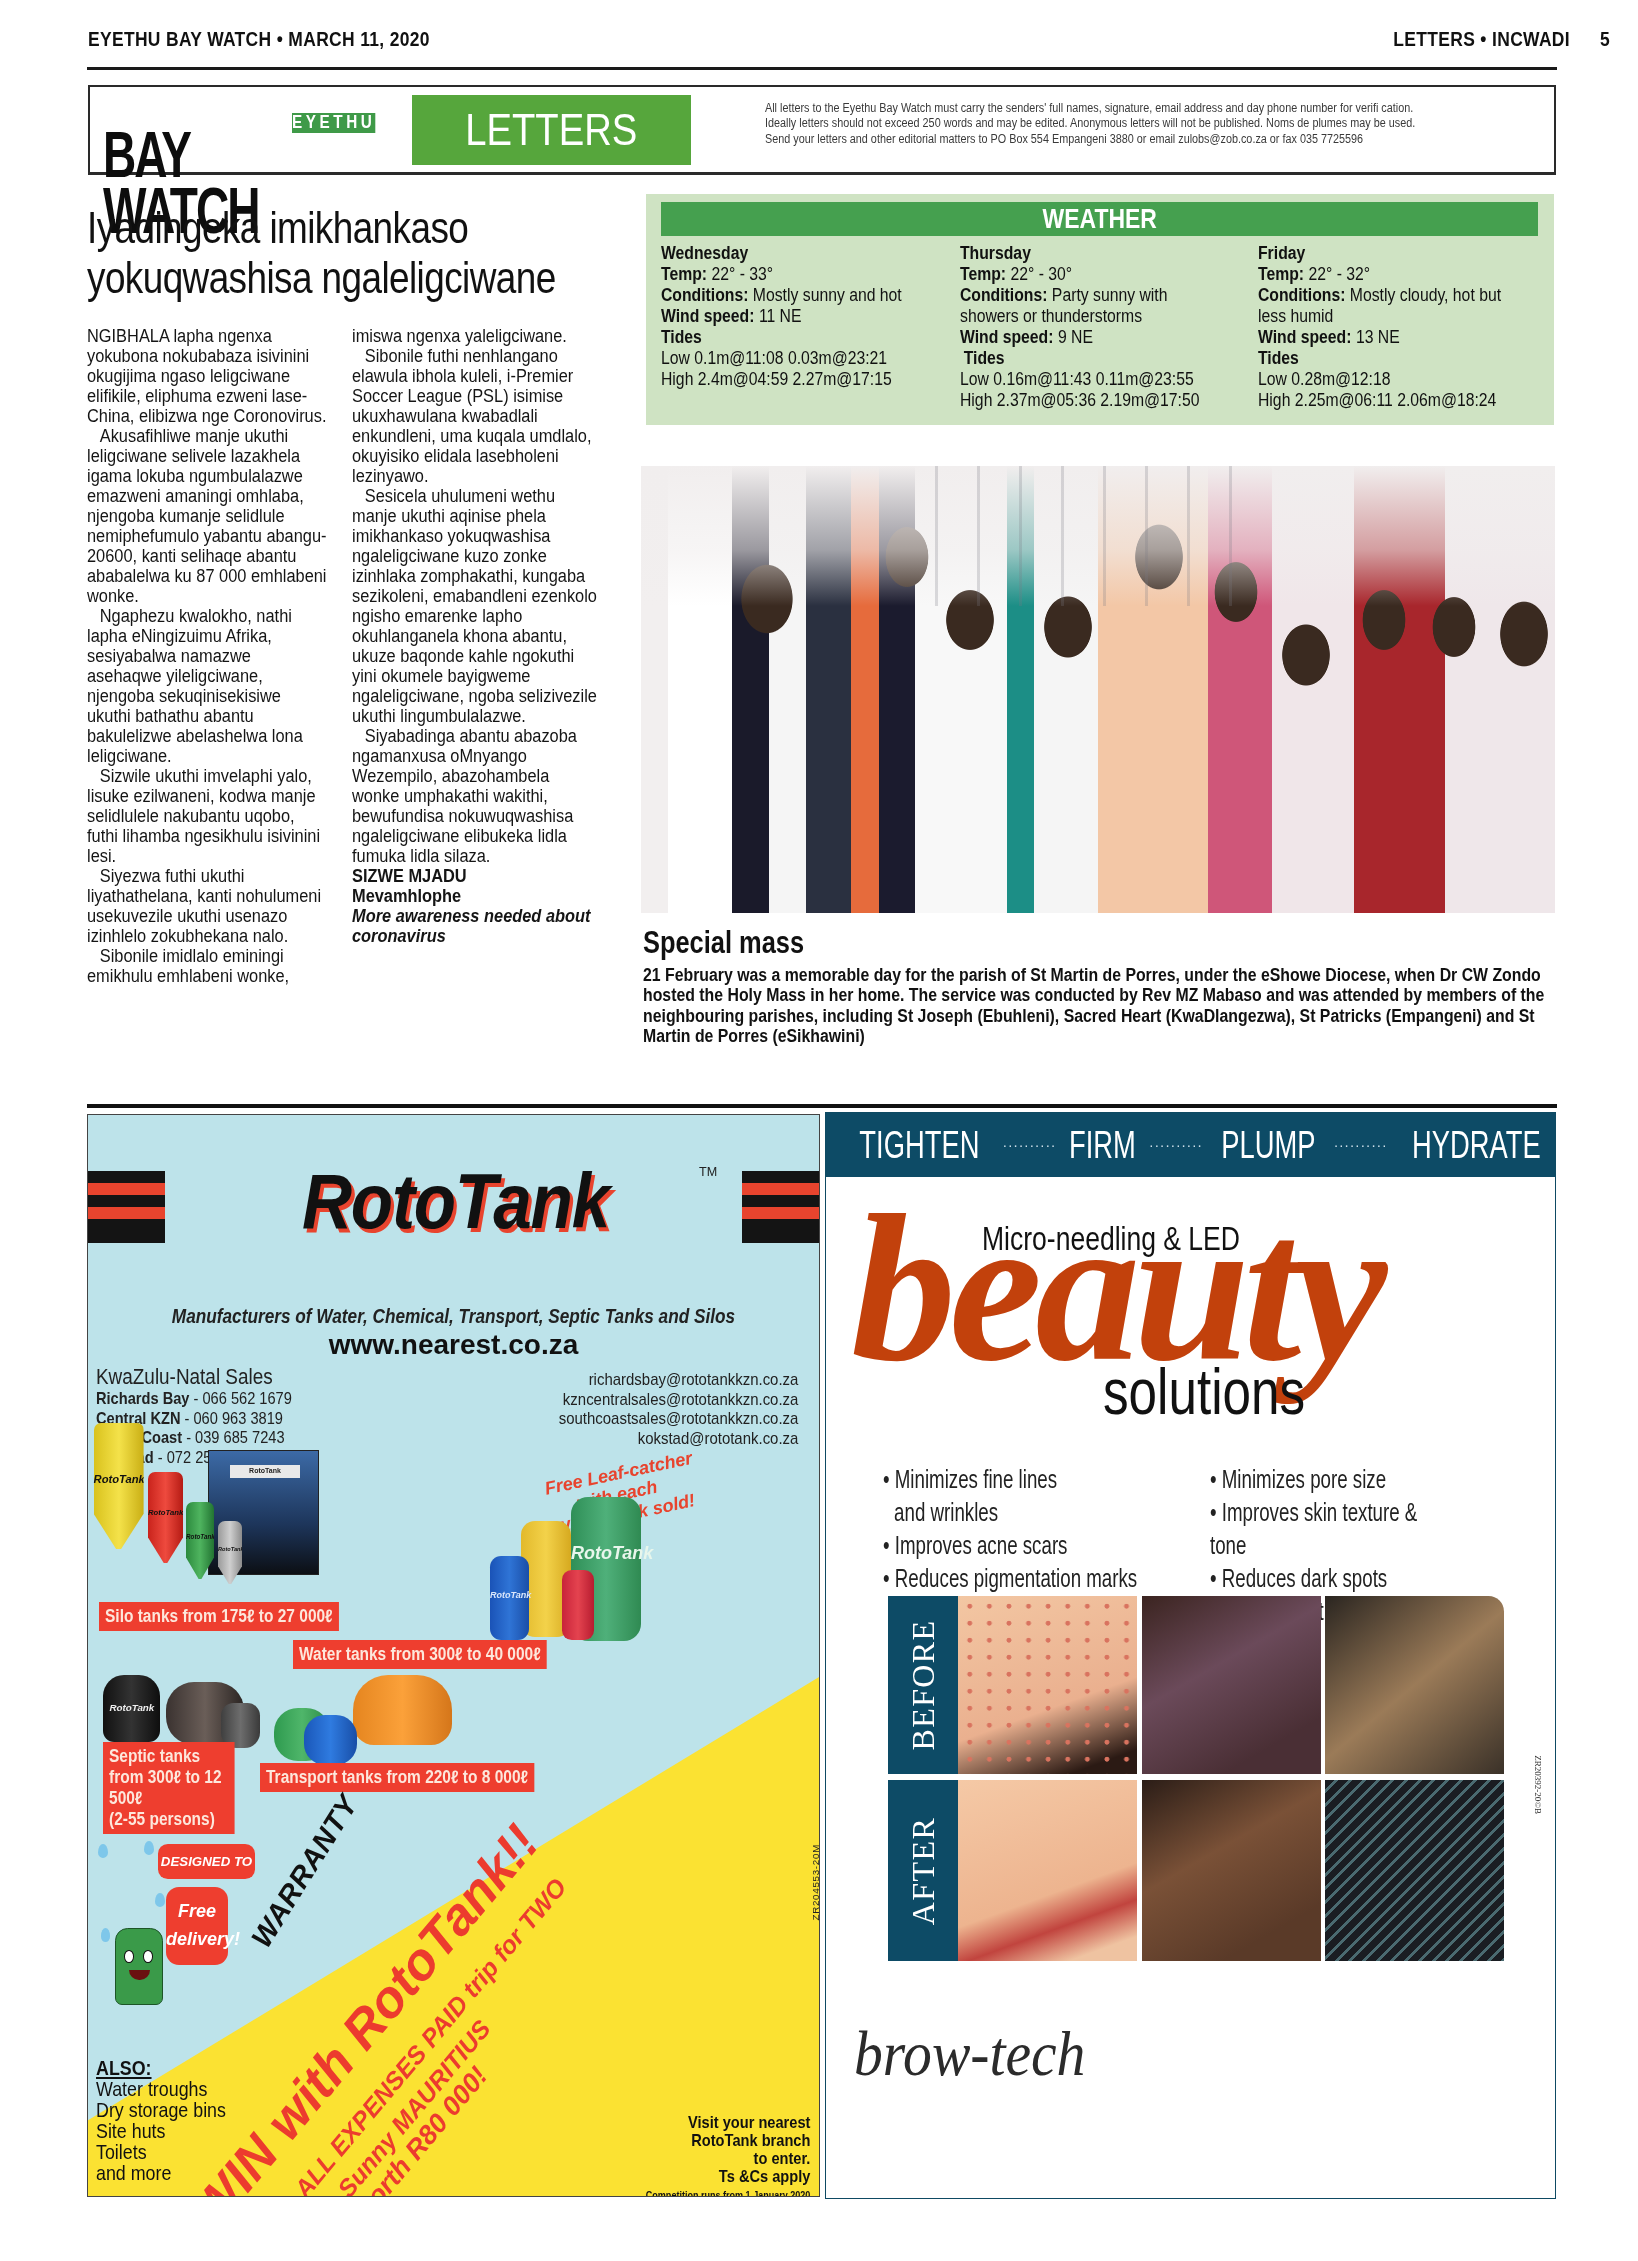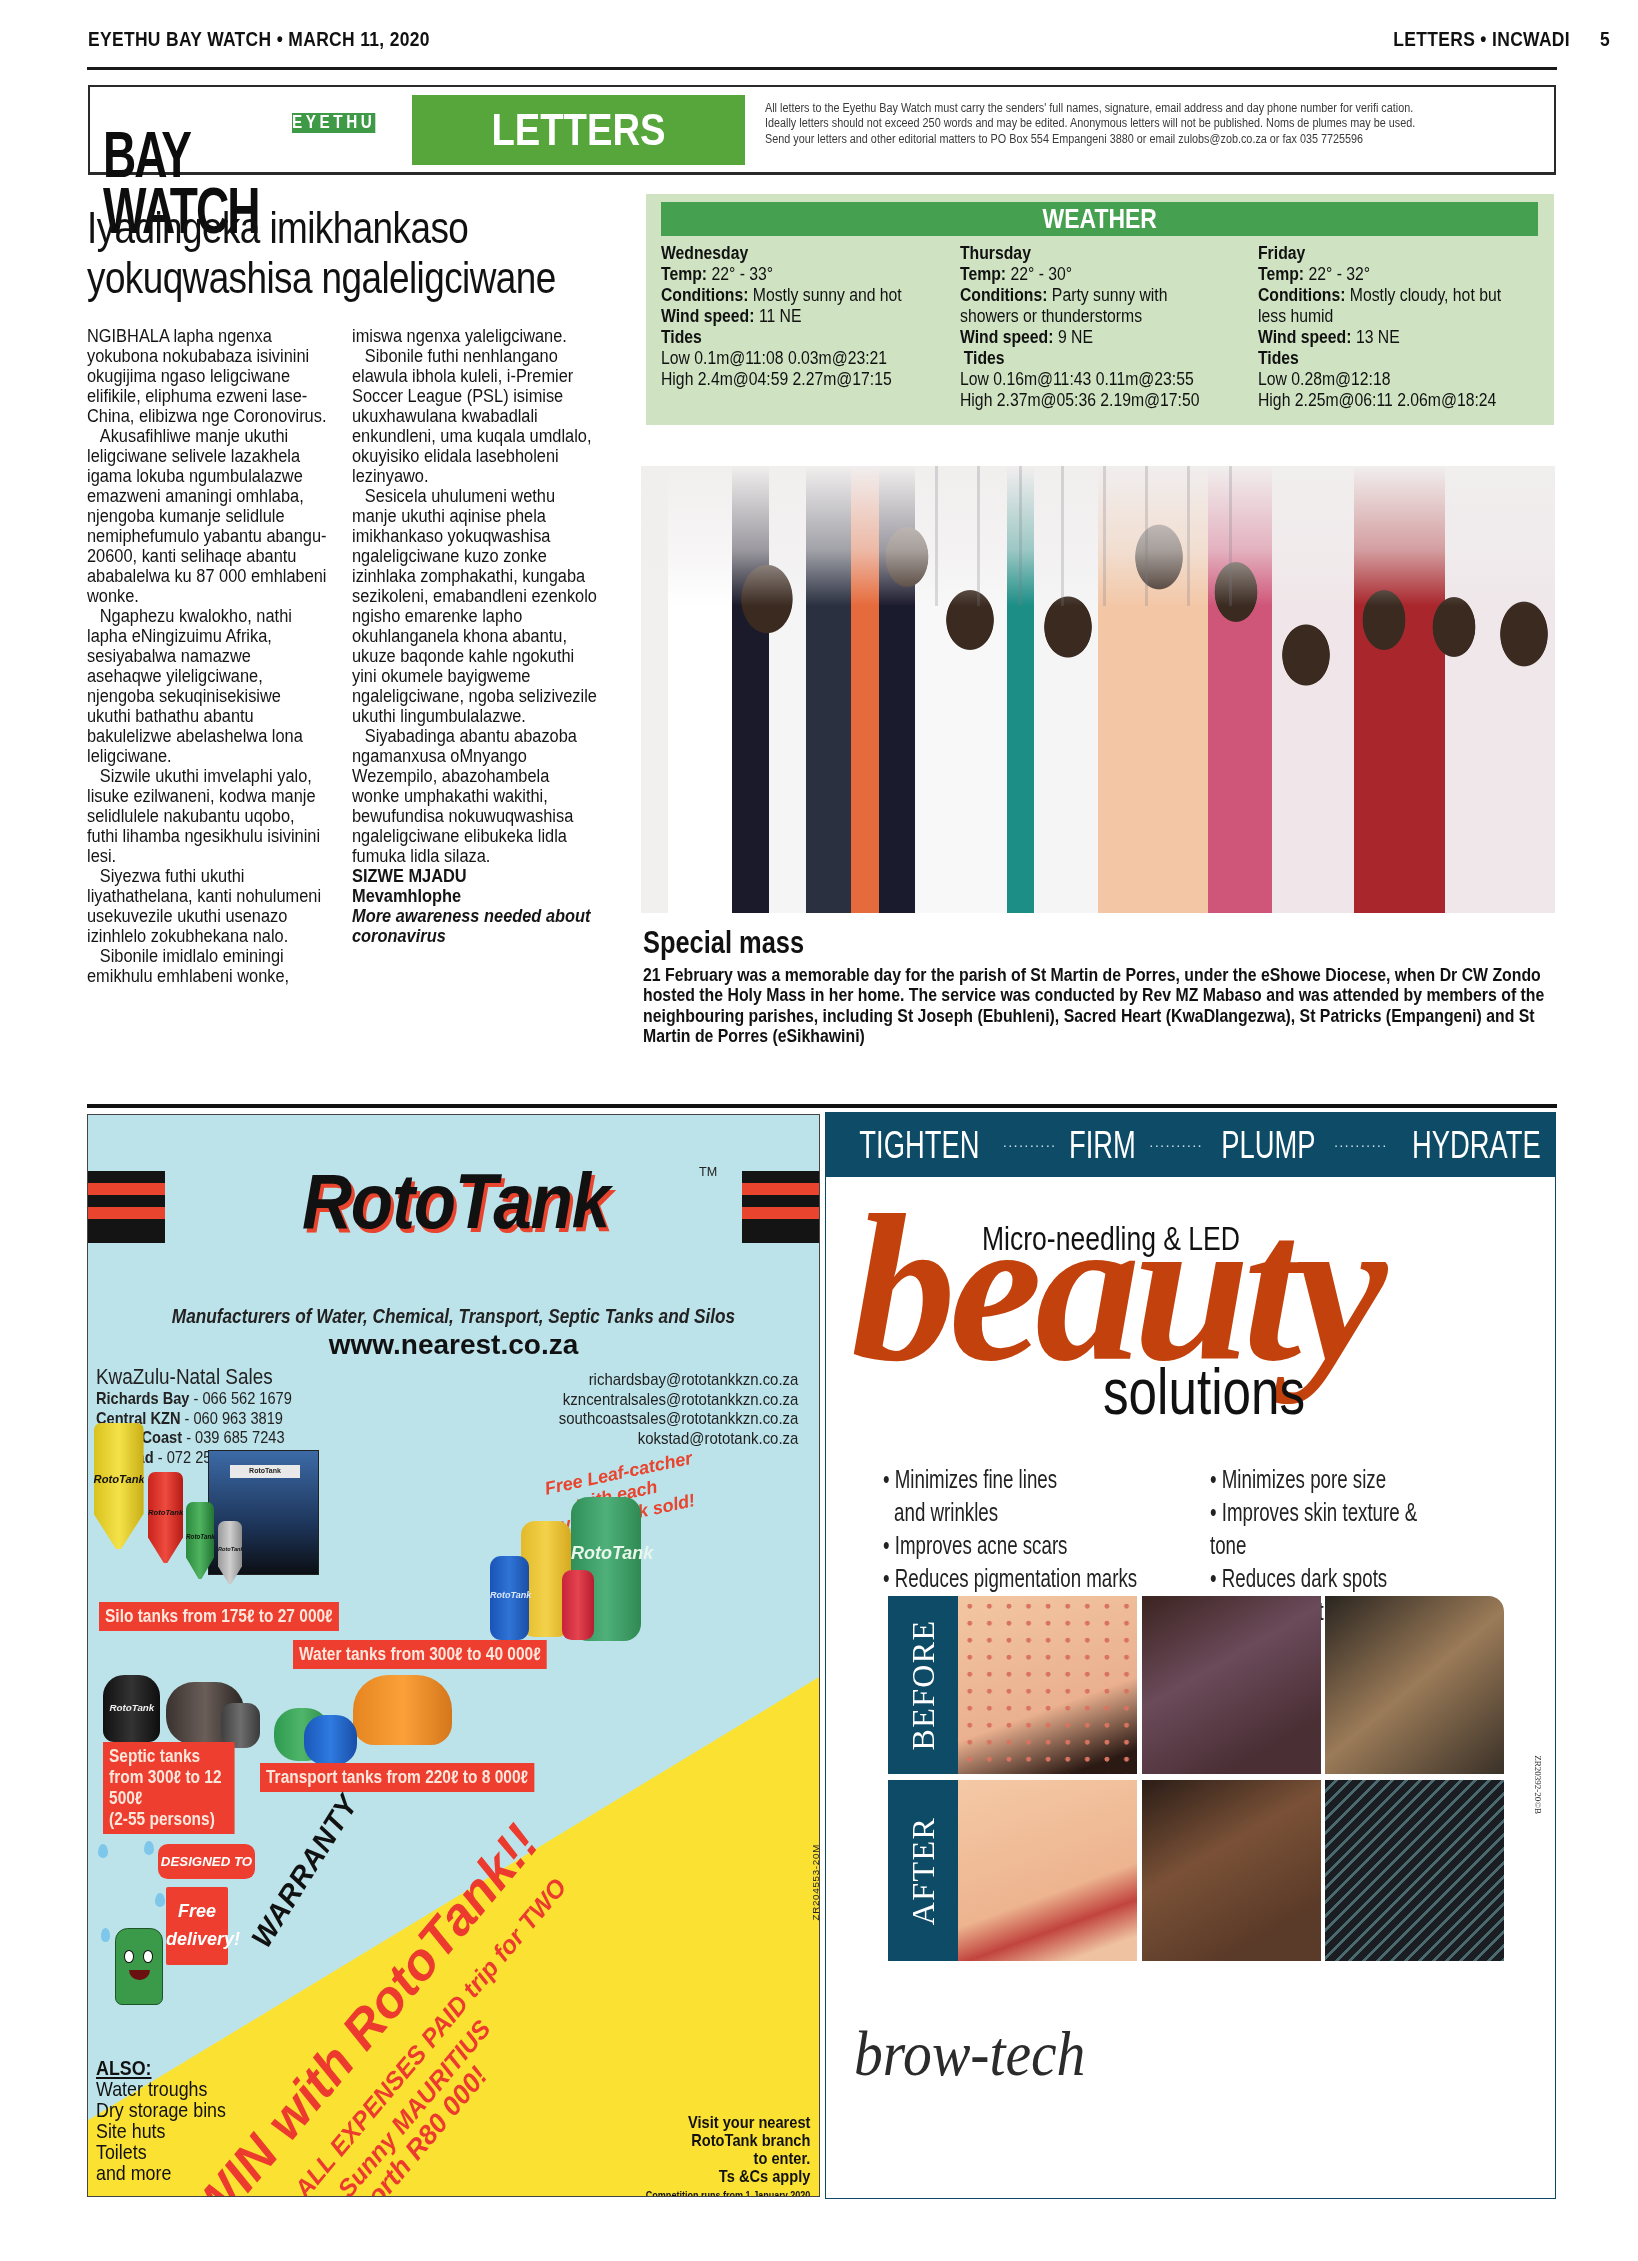--- a/index.html
+++ b/index.html
@@ -11,21 +11,21 @@
   .run-left, .run-right { top: 28px; font-family: "Liberation Sans", sans-serif; font-weight: bold; font-size: 20.3px; letter-spacing: 0.4px; transform: scaleX(0.86); transform-origin: left top; }
   .run-left { left: 88px; }
   .run-right { right: 28px; transform-origin: right top; display: flex; gap: 35px; }
   .rule-top { left: 87px; top: 67px; width: 1470px; height: 2.8px; background: #1a1a1a; }
 
   
   .masthead { left: 88px; top: 85px; width: 1468px; height: 90px; border: 2.1px solid #2a2a2a; border-bottom-width: 3.5px; background: #fff; }
   .logo { left: 12.6px; top: 26px; width: 289px; height: 70px; }
   .logo .bay { position: absolute; left: 0; top: 14px; font-family: "Liberation Sans", sans-serif; font-weight: bold; font-size: 64px; line-height: 56px; letter-spacing: -2.8px; transform: scaleX(0.72); transform-origin: left top; color: #0d0d0d; }
   .logo .eyethu { position: absolute; left: 189px; top: 0; width: 98px; height: 19.6px; background: #3f9a48; color: #fff; font-size: 18px; font-weight: bold; letter-spacing: 4.2px; text-align: center; line-height: 19.6px; transform: scaleX(0.85); transform-origin: left top; }
-  .letters-block { left: 322px; top: 8.4px; width: 333px; height: 70px; background: #56a63c; color: #fff; font-weight: bold; font-size: 45px; text-align: center; line-height: 70px; }
+  .letters-block { left: 322px; top: 8.4px; width: 279px; height: 70px; background: #56a63c; color: #fff; font-weight: normal; font-size: 45px; text-align: center; line-height: 70px; }
   .letters-block span { display: inline-block; transform: scaleX(0.85); }
   .policy { left: 675px; top: 14px; width: 785px; font-size: 12.3px; line-height: 15.4px; color: #3a3a3a; transform: scaleX(0.88); transform-origin: left top; width: 890px; }
 
   
   .headline { left: 87px; top: 203px; width: 532px; font-family: "Liberation Sans", sans-serif; font-size: 45px; line-height: 50px; font-weight: normal; color: #111; transform: scaleX(0.82); transform-origin: left top; width: 644px; letter-spacing: -0.7px; }
   .col { top: 326px; width: 245px; font-size: 18px; line-height: 20px; color: #151515; transform: scaleX(0.91); transform-origin: left top; }
   .col1 { left: 87px; width: 266px; }
   .col2 { left: 352px; width: 270px; }
   .col p { text-indent: 0; }
   .col p.ind { text-indent: 14px; }
@@ -303,21 +303,21 @@
   <div class="drop" style="left:9.8px;top:729px"></div>
   <div class="drop" style="left:56px;top:726px"></div>
   <div class="drop" style="left:67px;top:778px"></div>
   <div class="drop" style="left:12.6px;top:813px"></div>
   <div class="mascot">
     <div class="eye" style="left:8.4px"></div>
     <div class="eye" style="left:27px"></div>
     <div class="mouth"></div>
   </div>
   <div class="bubble" style="left:70px;top:729px;width:97px;height:35px;font-size:13.3px;line-height:35px;">DESIGNED TO LAST!</div>
-  <div class="bubble" style="left:78px;top:772px;width:62px;height:78px;font-size:18px;line-height:28px;padding-top:9.8px;border-radius:2px;">
+  <div class="bubble" style="left:78px;top:772px;width:62px;height:78px;font-size:18px;line-height:28px;padding-top:9.8px;border-radius:13px;">
     <div>Free</div>
     <div>delivery!</div>
   </div>
   <div class="warranty" style="left:157px;top:821px;">WARRANTY</div>
 
   <div class="win-line" style="left:91px;top:1086px;font-size:52px;transform:rotate(-50deg);">WIN with RotoTank!!</div>
   <div class="win-line" style="left:175px;top:1100px;font-size:25px;transform:rotate(-50deg);">An ALL EXPENSES PAID trip for TWO</div>
   <div class="win-line" style="left:224px;top:1093px;font-size:25px;transform:rotate(-50deg);">to Sunny MAURITIUS</div>
   <div class="win-line" style="left:259px;top:1093px;font-size:27px;transform:rotate(-50deg);">worth R80 000!</div>
 

